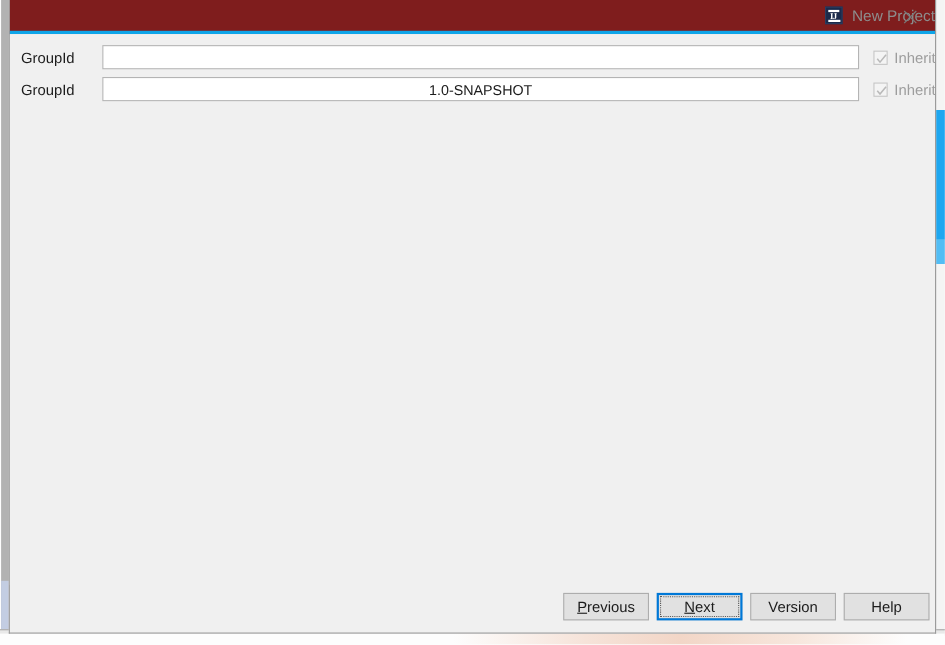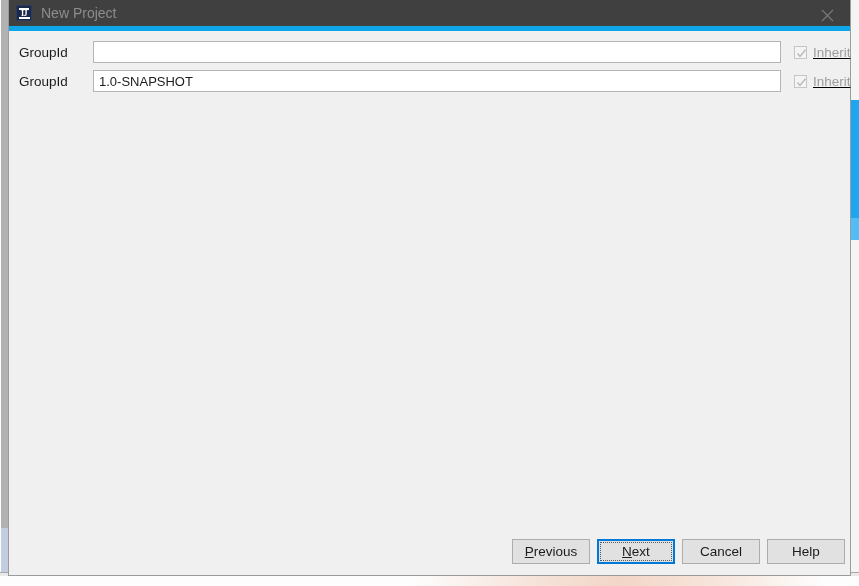--- a/index.html
+++ b/index.html
@@ -80,27 +80,28 @@
     border-top: none;
     box-sizing: border-box;
     display: flex;
     flex-direction: column;
   }
 
   
   .titlebar {
     height: 31px;
     min-height: 31px;
-    background: #404040;
-    border-bottom: 5px solid #0ea5e9;
+    background: #7f1d1d;
+    border-bottom: 3px solid #0ea5e9;
     display: flex;
     align-items: center;
     padding-left: 7px;
     box-sizing: border-box;
     position: relative;
+    justify-content: flex-end;
   }
   .app-icon {
     width: 16px;
     height: 16px;
     background: #1b2a4a;
     border: 1px solid #2b3c60;
     box-sizing: border-box;
     position: relative;
     flex: 0 0 auto;
     margin-right: 9px;
@@ -174,26 +175,26 @@
     height: 22px;
     background: #ffffff;
     border: 1px solid #b4b4b4;
     box-sizing: border-box;
     font-size: 13px;
     color: #1c1c1c;
     padding: 0 5px;
     line-height: 20px;
     font-family: "Liberation Sans", sans-serif;
     outline: none;
+    text-align: center;
   }
   .inherit-wrap {
     display: flex;
     align-items: center;
     margin-left: 13px;
-    text-decoration: underline;
   }
   .checkbox {
     width: 13px;
     height: 13px;
     border: 1px solid #c5c5c5;
     background: #f4f4f4;
     box-sizing: border-box;
     position: relative;
     margin-right: 6px;
     flex: 0 0 auto;
@@ -329,20 +330,20 @@
     <div class="button-bar">
       <button class="btn">
           <span class="mn">P</span>
           <span>revious</span>
         </button>
       <button class="btn default">
           <span class="focus-ring"></span>
           <span class="mn">N</span>
           <span>ext</span>
         </button>
-      <button class="btn">Cancel</button>
+      <button class="btn">Version</button>
       <button class="btn">Help</button>
     </div>
 
   </div>
 
 
 </div>
 
 </body></html>

